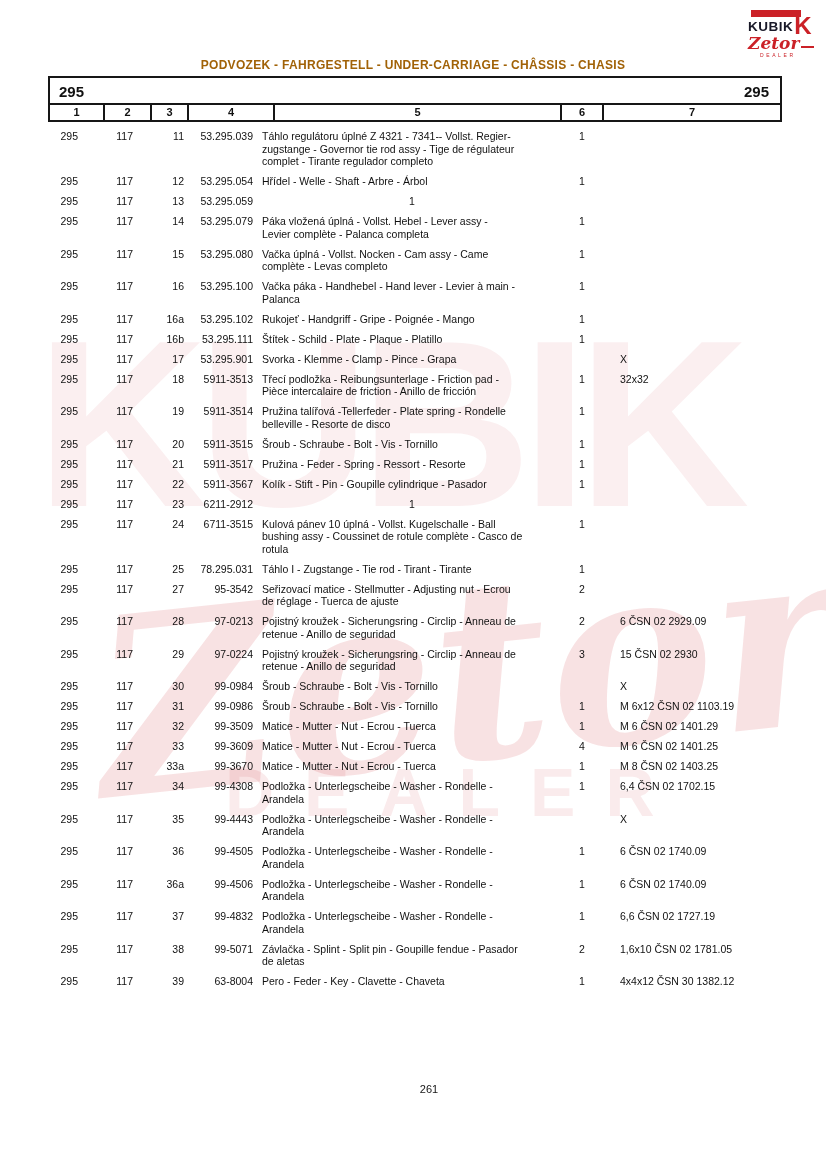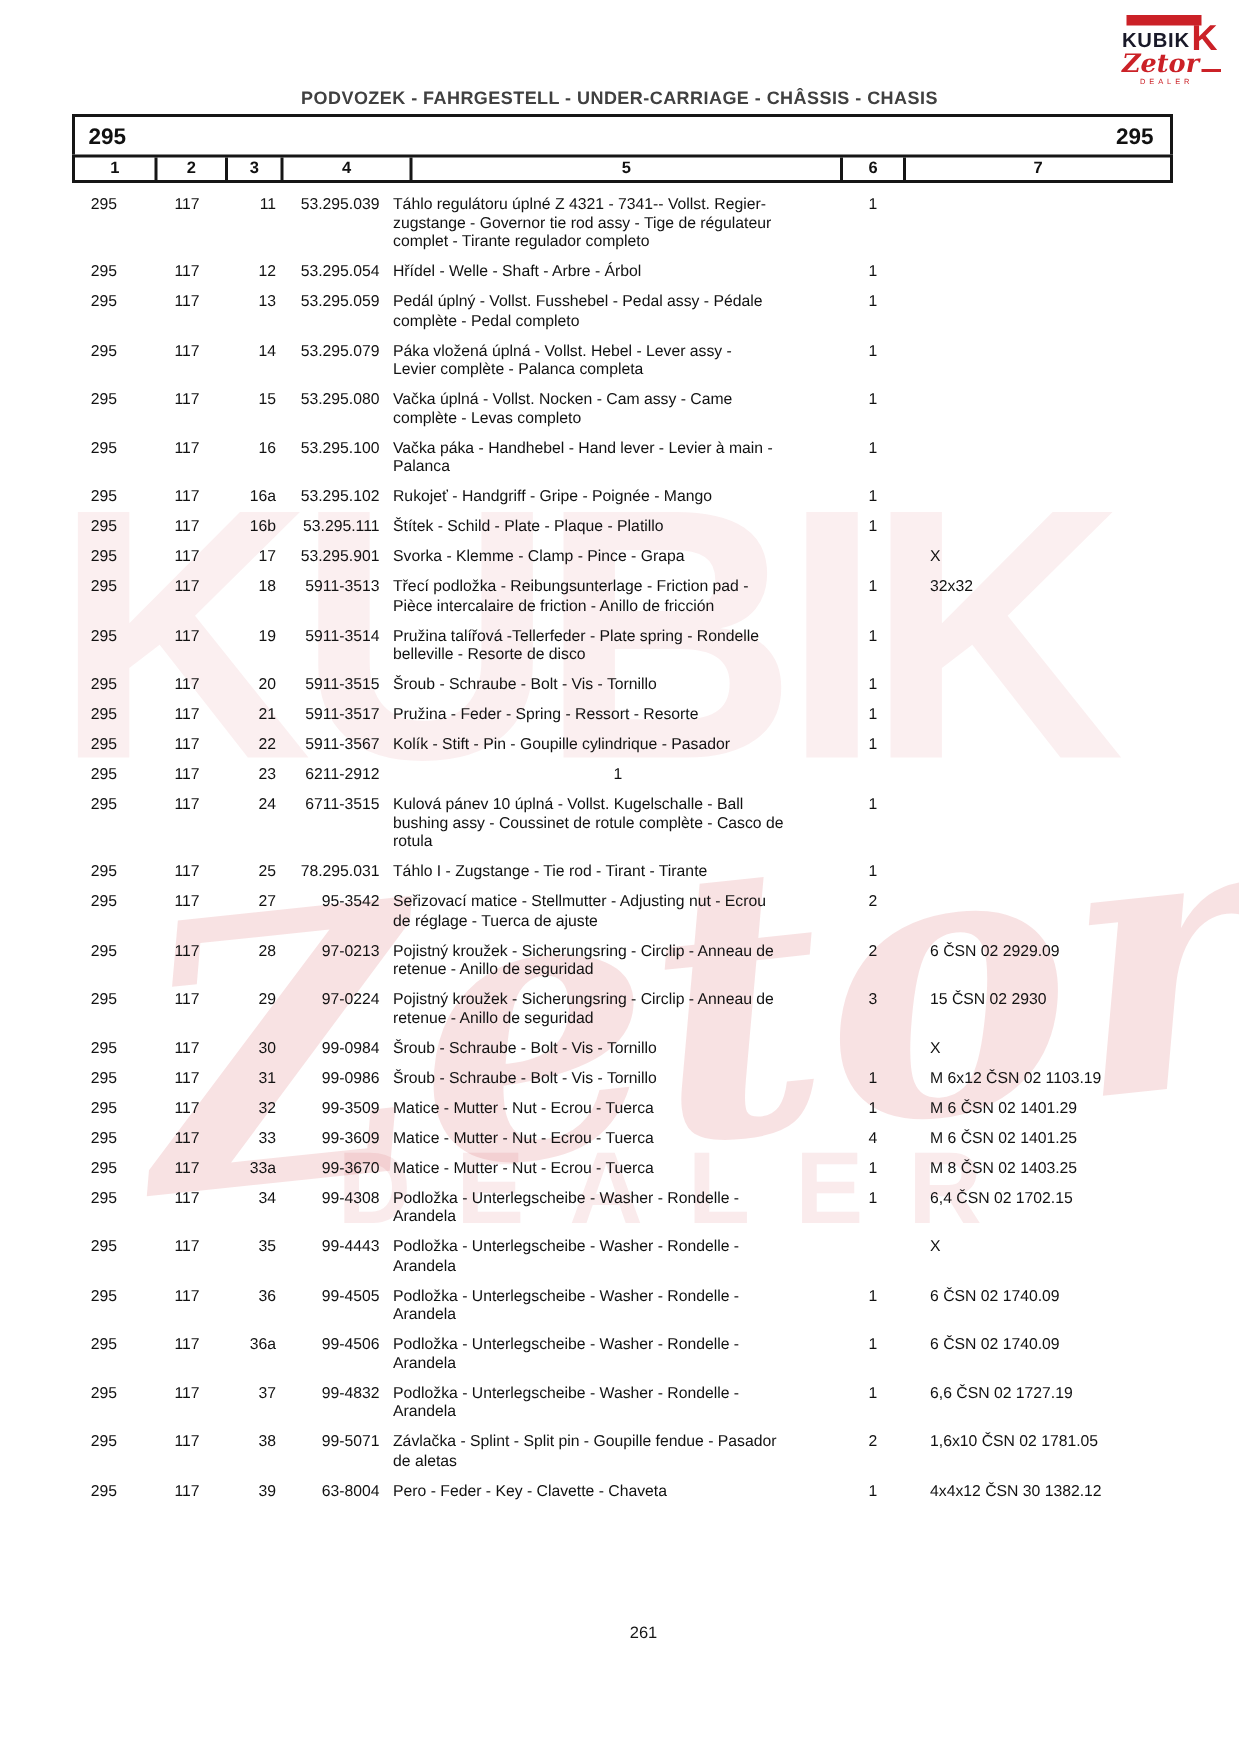--- a/index.html
+++ b/index.html
@@ -20,21 +20,21 @@
     transform:rotate(-6deg); line-height:1;
   }
   .wm-dealer {
     top:758px; left:225px; font-size:68px; font-weight:900; letter-spacing:30px;
     color:rgba(202,34,40,0.09); line-height:1;
   }
   
   .fg { position:relative; z-index:1; }
   .doc-title {
     position:absolute; top:58px; left:0; right:0; text-align:center;
-    font-size:12px; font-weight:bold; letter-spacing:0.3px; color:#404040;
+    font-size:12px; font-weight:bold; letter-spacing:0.3px; color:#a16207;
   }
   
   .logo { position:absolute; top:10px; right:12px; width:66px; }
   .lg-bar { height:7px; width:50px; background:#cb2127; margin:0 0 1px 3px; }
   .lg-row { display:flex; align-items:center; }
   .lg-kubik { font-weight:900; font-size:13.5px; letter-spacing:0.5px; color:#191928; }
   .lg-k { color:#cb2127; font-weight:900; font-size:24px; line-height:16px; margin-left:1px; }
   .lg-zetor-row { display:flex; align-items:flex-end; margin-top:1px; }
   .lg-zetor { font-family:"DejaVu Serif", serif; font-style:italic; font-weight:bold;
     font-size:17px; line-height:16px; color:#cb2127; }
@@ -141,22 +141,20 @@
     <div class="sp2"></div>
     <div class="c7"></div>
   </div>
 
   <div class="prow">
     <div class="c1">295</div>
     <div class="c2">117</div>
     <div class="c3">13</div>
     <div class="c4">53.295.059</div>
     <div class="sp"></div>
-    <div class="desc"><span class="bn">Pedál úplný</span><span> - Vollst. Fusshebel - Pedal assy - Pédale
-complète - Pedal completo</span></div>
     <div class="c6">1</div>
     <div class="sp2"></div>
     <div class="c7"></div>
   </div>
 
   <div class="prow">
     <div class="c1">295</div>
     <div class="c2">117</div>
     <div class="c3">14</div>
     <div class="c4">53.295.079</div>

